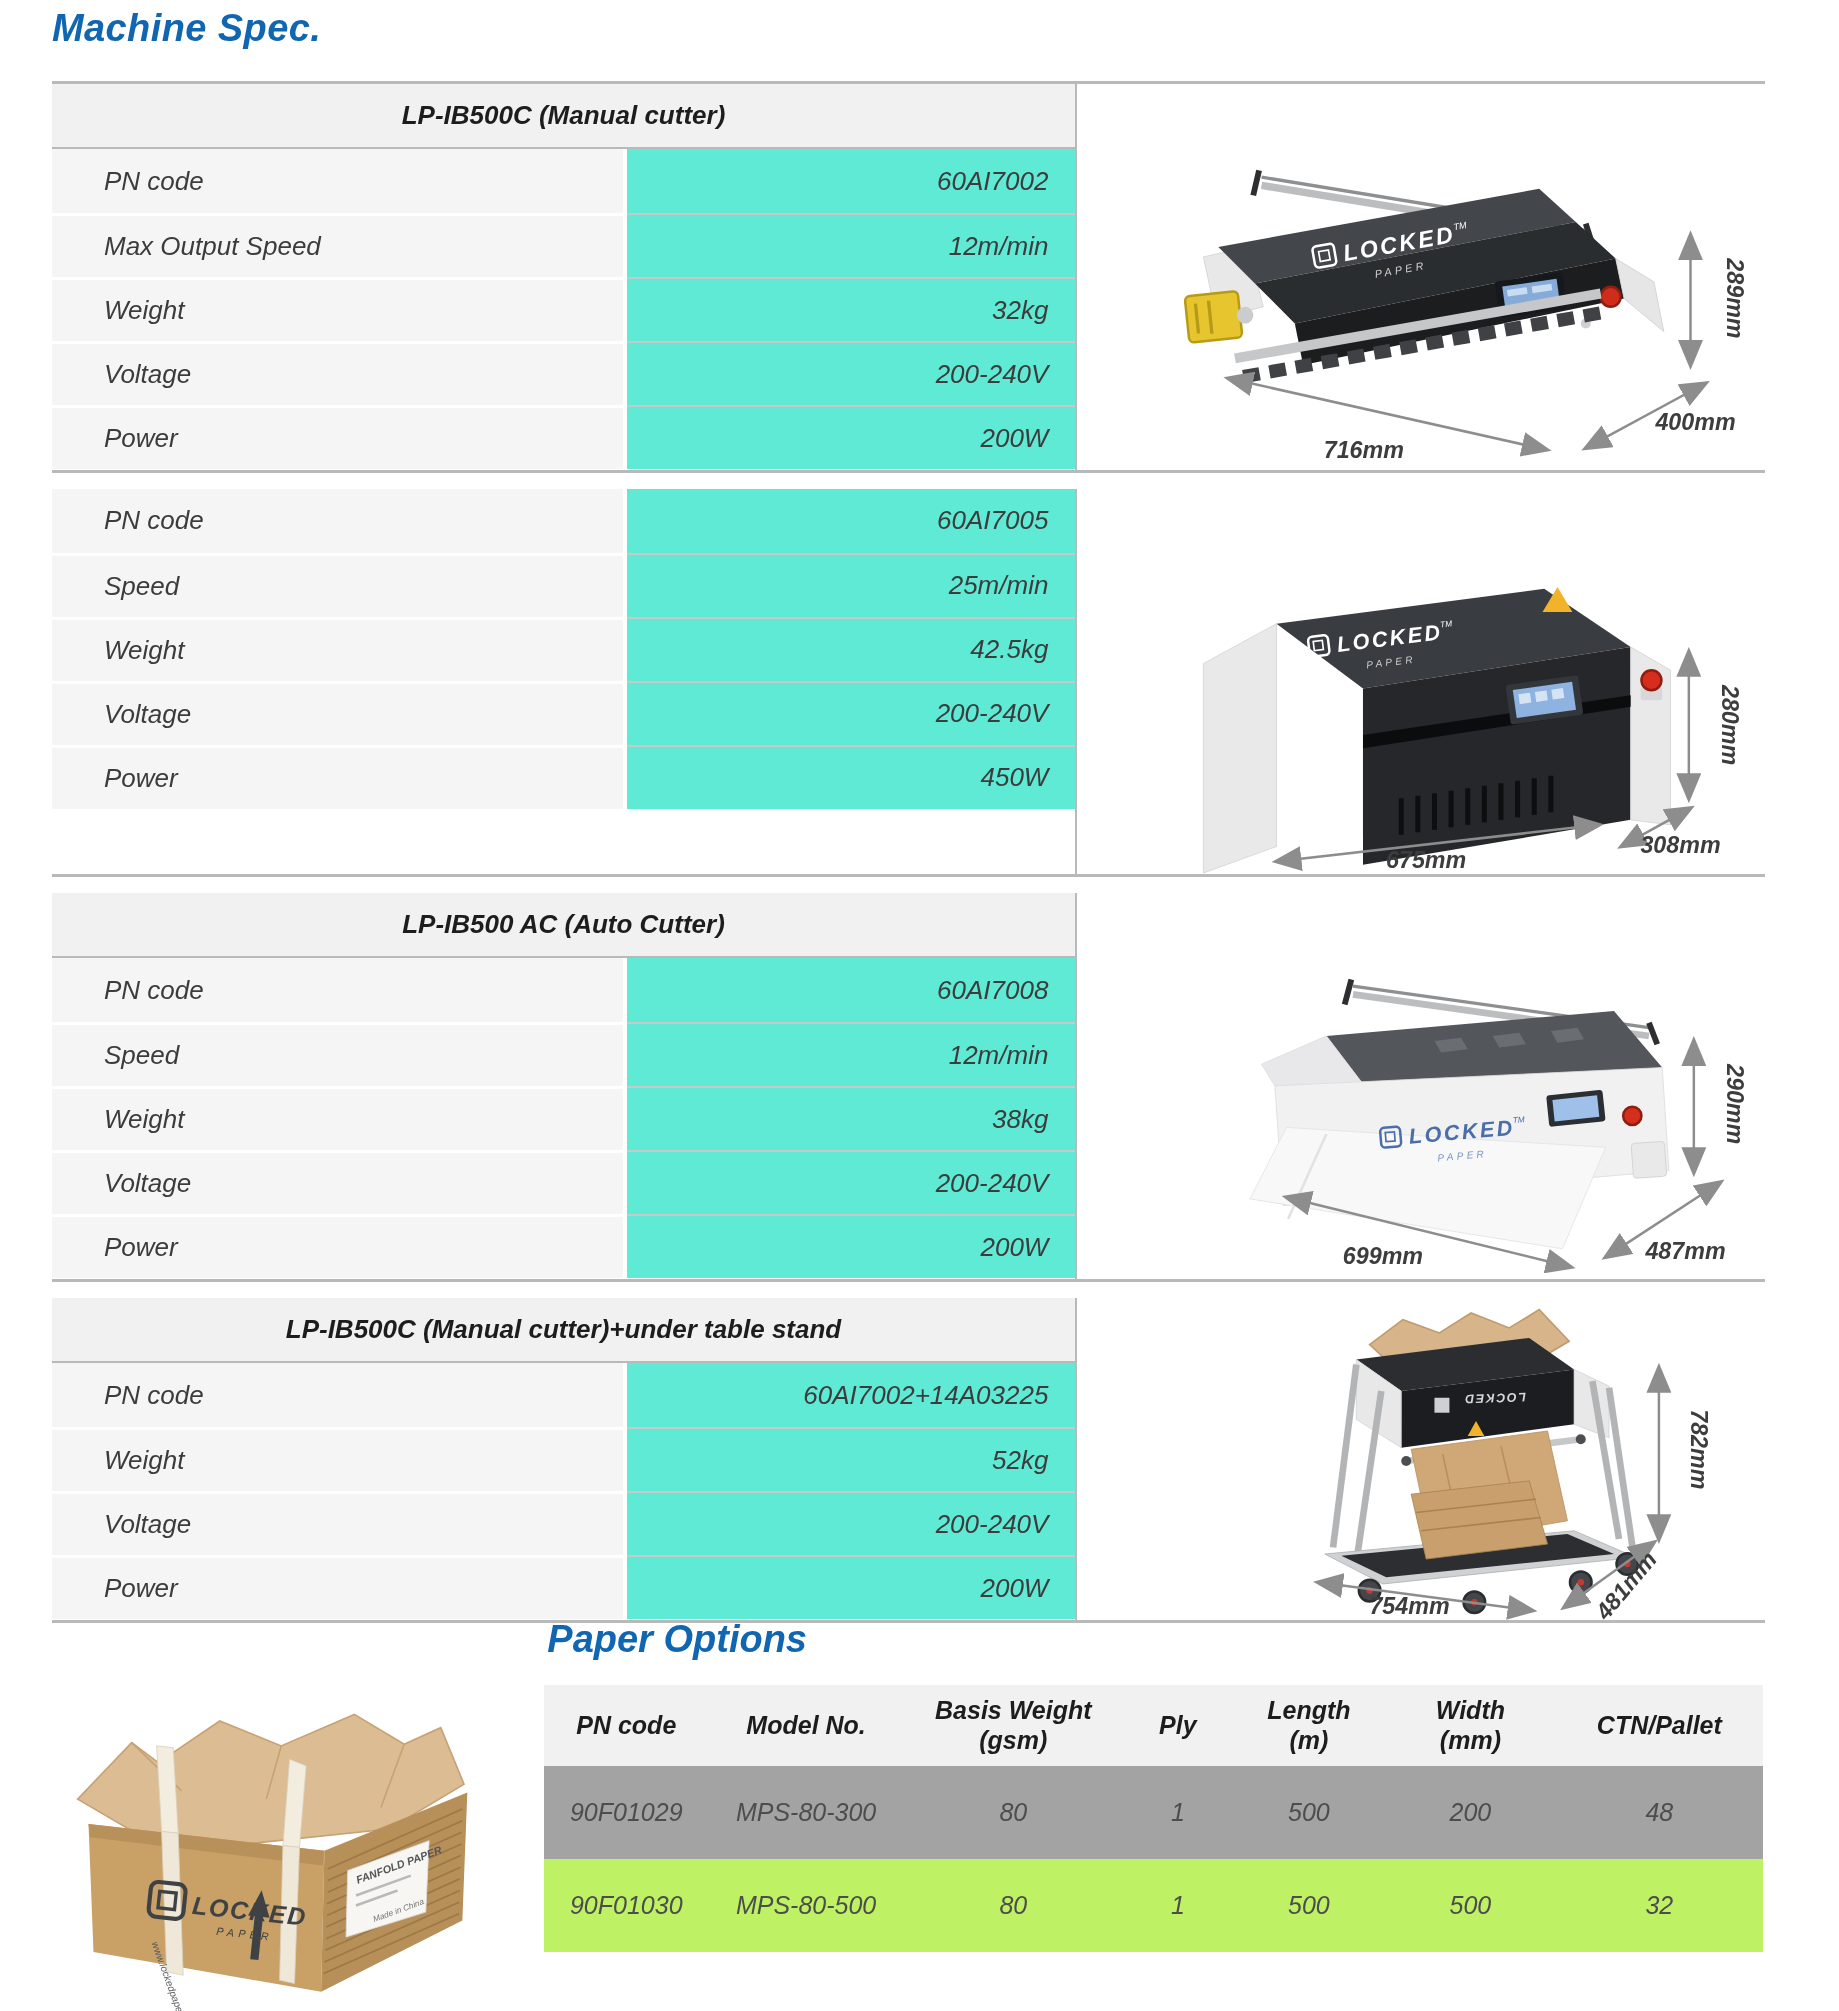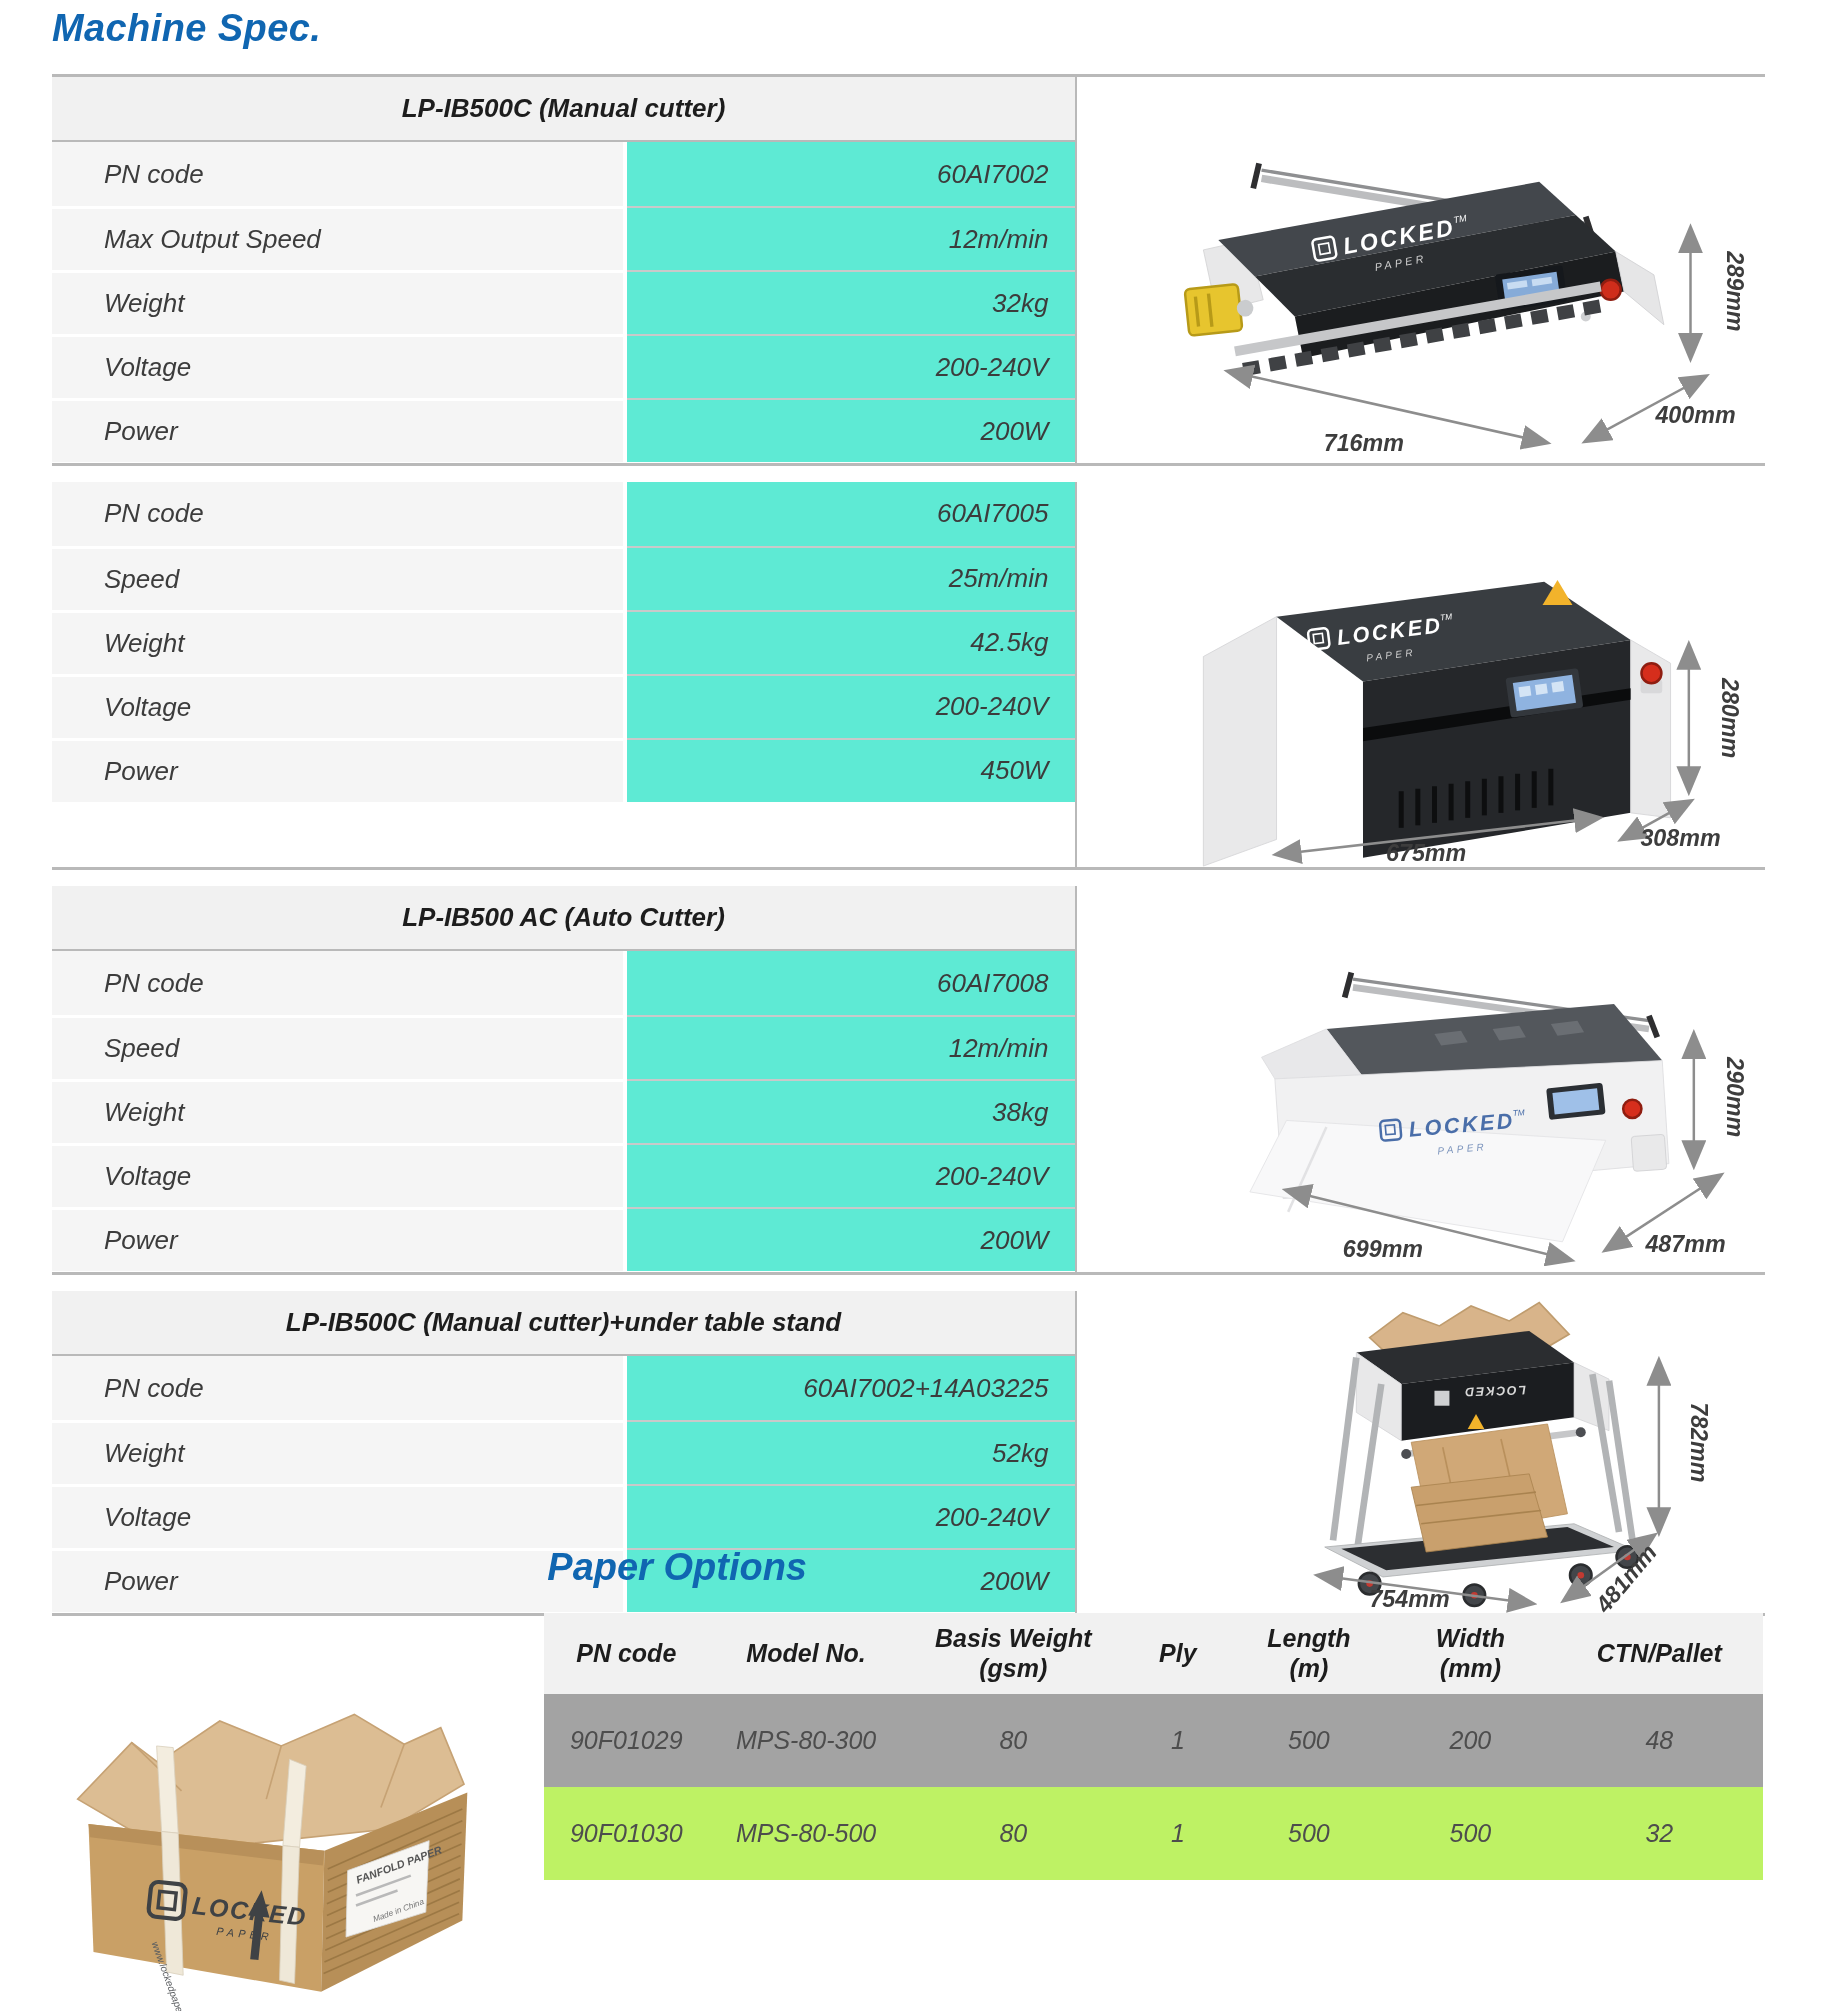--- a/index.html
+++ b/index.html
@@ -1,40 +1,40 @@
 <!DOCTYPE html>
 <html style="font-size:13.3px"><head>
 <meta charset="utf-8">
 <style>
   html,body{margin:0;padding:0;background:#fff;}
   .page{position:relative;width:1839px;height:2011px;background:#ffffff;overflow:hidden;
         font-family:"Liberation Sans",sans-serif;font-style:italic;}
   .page-title{position:absolute;left:52px;top:6.6px;font-size:38px;font-weight:bold;
         color:#1066b1;letter-spacing:0.4px;}
   
-  .groups{position:absolute;left:52px;top:74px;width:1713px;}
+  .groups{position:absolute;left:52px;top:81px;width:1713px;}
   .group{display:flex;border-bottom:3.3px solid #b9b9b9;margin-bottom:16px;background:#fff;}
   .group:first-child{border-top:3.3px solid #b9b9b9;}
   .spec-table{width:1023px;flex:none;}
   .spec-header{height:63px;background:#f1f1f1;display:flex;align-items:center;justify-content:center;
         font-size:26px;font-weight:bold;color:#1d1d1d;border-bottom:2.5px solid #b9b9b9;}
   .spec-row{display:flex;height:64px;}
   .cell{box-sizing:border-box;display:flex;align-items:center;font-size:26px;color:#3c3c3c;}
   .cell.lbl{width:571px;background:#f5f5f5;padding-left:52px;border-top:3.3px solid #ffffff;margin-right:4.2px;}
   .cell.val{flex:1;background:#5eead4;justify-content:flex-end;padding-right:26.6px;border-top:2.5px solid #c9c9c9;}
   .spec-row:first-child .lbl{border-top:none;}
   .spec-row:first-child .val{border-top:none;}
   .figure{width:685px;flex:none;border-left:2.5px solid #b9b9b9;position:relative;background:#fff;}
   .figure svg{display:block;width:100%;height:100%;}
   .dim{stroke:#8d8d8d;stroke-width:3;fill:none;}
   .dimlabel{fill:#3d3d3d;font-weight:bold;font-size:28px;font-family:"Liberation Sans",sans-serif;}
   .logo-big{fill:#ffffff;font-weight:bold;letter-spacing:3px;font-family:"Liberation Sans",sans-serif;}
   
   .bundle{position:absolute;left:32px;top:1666px;width:486px;height:346px;overflow:hidden;}
-  .paper{position:absolute;left:544px;top:1548px;width:1219px;}
+  .paper{position:absolute;left:544px;top:1620px;width:1219px;}
   .paper-title{font-size:38px;font-weight:bold;color:#1066b1;margin:0 0 26.6px 3.3px;line-height:1;}
   .ptable{width:100%;}
   .prow-head{display:flex;align-items:center;background:#f1f1f1;min-height:81px;}
   .prow{display:flex;align-items:center;min-height:93px;background:#a3a3a3;}
   .prow.alt{background:#bef264;}
   .pcell{box-sizing:border-box;text-align:center;font-size:25px;color:#4d4d4d;padding:6.6px 3.3px;}
   .pcell.phead{font-weight:bold;color:#1d1d1d;white-space:pre-line;line-height:1.2;}
   .pcell:nth-child(1){width:13.5%;}
   .pcell:nth-child(2){width:16%;}
   .pcell:nth-child(3){width:18%;}

